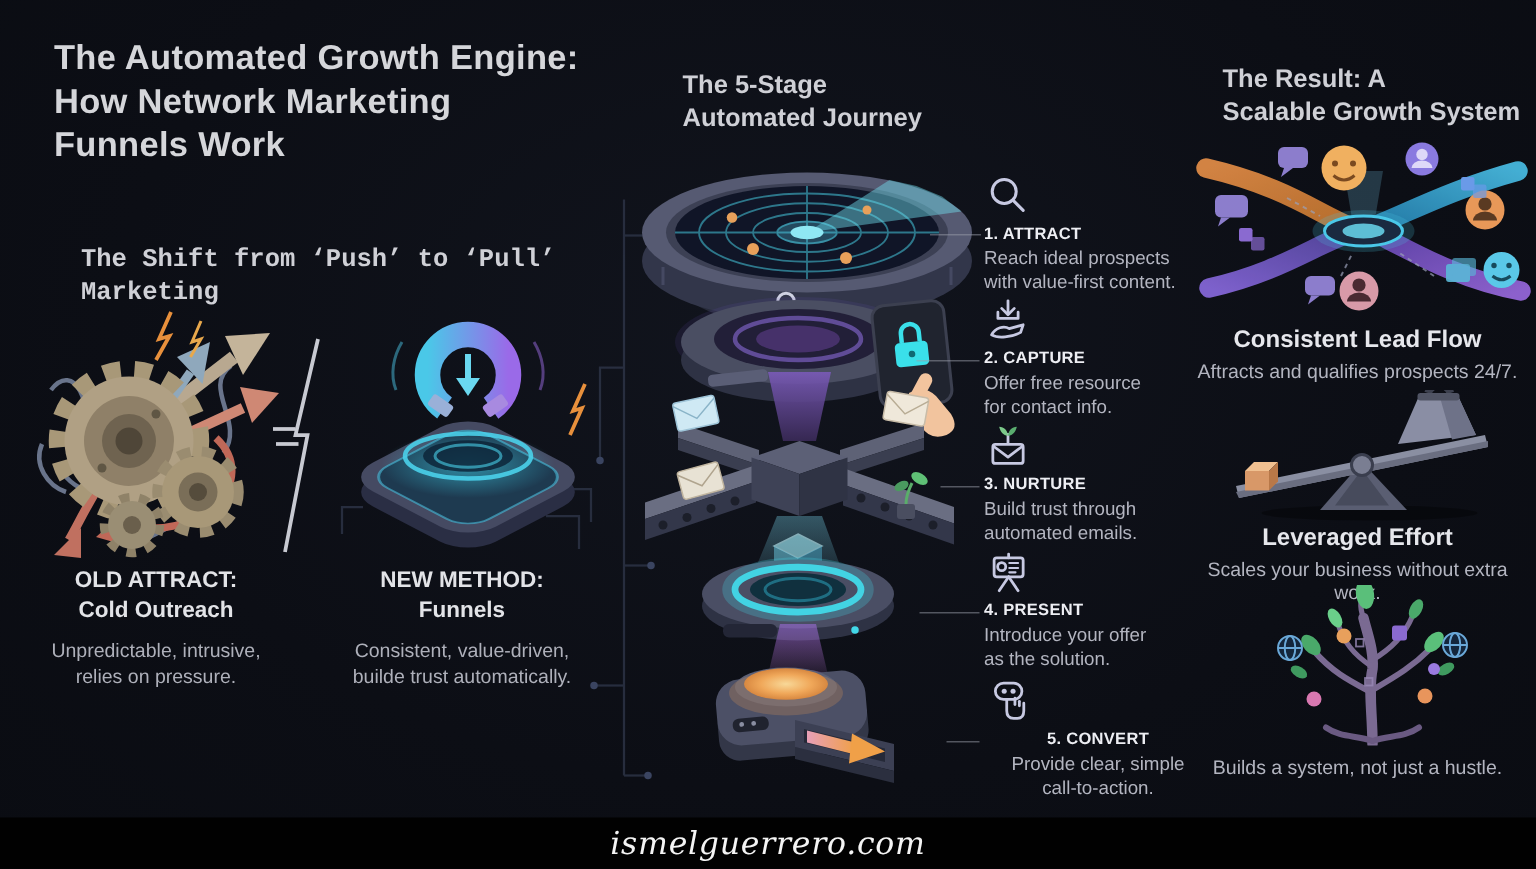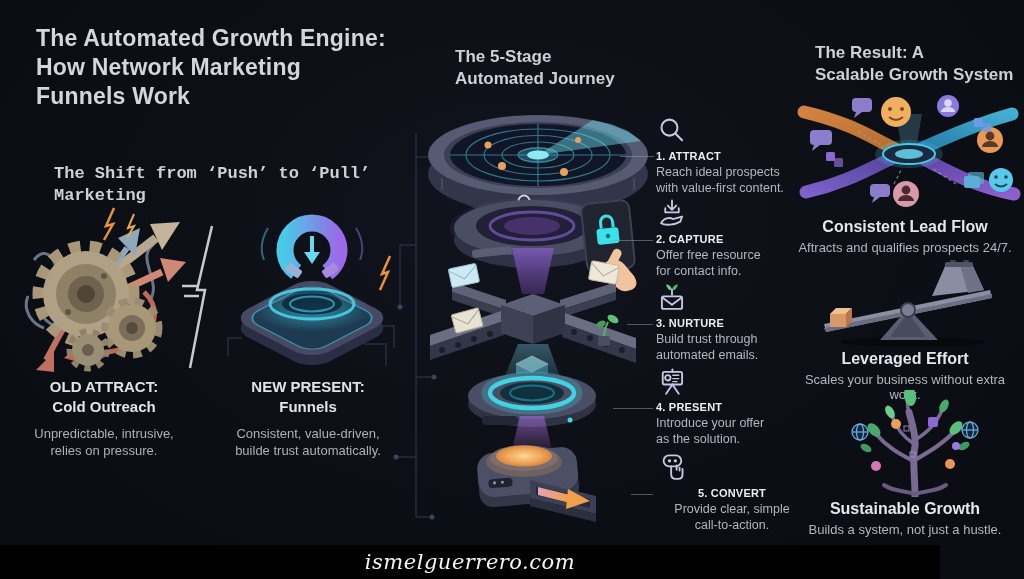--- a/index.html
+++ b/index.html
@@ -25,21 +25,21 @@
   .method-desc  { font-size:13px; color:#aeb0ba; line-height:17px; margin-top:8px; }
   .stage { position:absolute; left:656px; width:152px; }
   .stage-icon { display:block; }
   .stage-title { font-size:11px; font-weight:bold; color:#edeef3; margin-top:3px; letter-spacing:.2px; }
   .stage-desc { font-size:12.5px; color:#b3b5c0; line-height:16px; margin-top:2px; }
   .connector { position:absolute; height:1px; background:#9a9daa; opacity:.5; }
   .result-text { position:absolute; left:790px; width:230px; text-align:center; }
   .result-title { font-size:16px; font-weight:bold; color:#e6e7ec; }
   .result-desc { font-size:13px; color:#b3b5c0; margin-top:4px; }
   .footer {
-    position:absolute; left:0; top:545px; width:940px; height:34px; background:#010101;
+    position:absolute; left:0; top:545px; width:1024px; height:34px; background:#010101;
     display:flex; align-items:center; justify-content:center;
   }
   .footer span { font-family:"DejaVu Serif", serif; font-style:italic; font-size:21px; color:#f4f4f4; letter-spacing:.5px; }
   svg { display:block; }
 </style>
 </head>
 <body>
 
 <div class="canvas">
 
@@ -159,21 +159,21 @@
     <path d="M168,58 L160,76 L166,74 L158,92" stroke="#e8903c" stroke-width="2.5" fill="none"></path>
   </svg>
 
   <div class="abs method method-old">
     <div class="method-label">OLD ATTRACT:</div>
     <div class="method-label">Cold Outreach</div>
     <div class="method-desc ml">Unpredictable, intrusive,
 relies on pressure.</div>
   </div>
   <div class="abs method method-new">
-    <div class="method-label">NEW PRESENT:</div>
+    <div class="method-label">NEW METHOD:</div>
     <div class="method-label">Funnels</div>
     <div class="method-desc ml">Consistent, value-driven,
 builde trust automatically.</div>
   </div>
 
   <h2 class="abs section-heading center-heading ml">The 5-Stage
 Automated Journey</h2>
 
   <svg class="abs" style="left:412px; top:98px;" width="244" height="452" viewBox="0 0 244 452">
     <defs>
@@ -566,21 +566,20 @@
       <circle cx="22" cy="42" r="8"></circle>
         <ellipse cx="22" cy="42" rx="3.5" ry="8" fill="none"></ellipse>
         <line x1="14" y1="42" x2="30" y2="42"></line>
       <circle cx="132" cy="40" r="8"></circle>
         <ellipse cx="132" cy="40" rx="3.5" ry="8" fill="none"></ellipse>
         <line x1="124" y1="40" x2="140" y2="40"></line>
     </g>
   </svg>
 
   <div class="result-text" style="top:500px;">
-    <div class="result-title">Sustainable Growth</div>
     <div class="result-desc">Builds a system, not just a hustle.</div>
   </div>
 
   <div class="footer">
     <span>ismelguerrero.com</span>
   </div>
 
 </div>
 
 </body></html>

